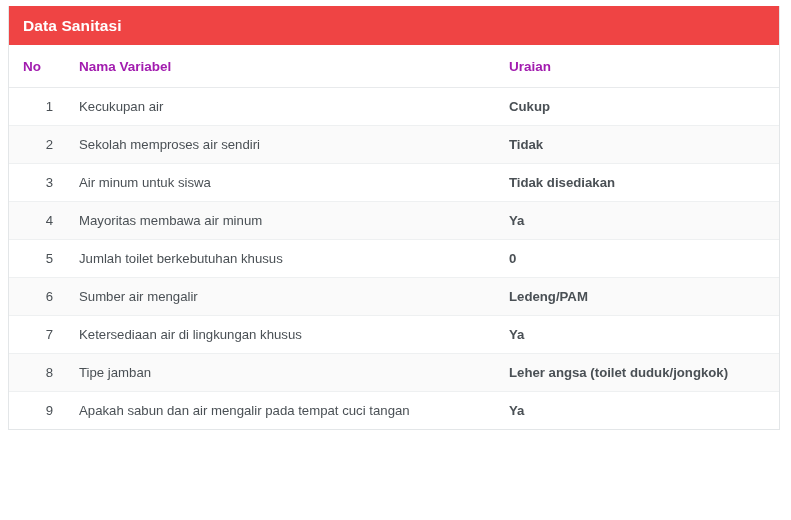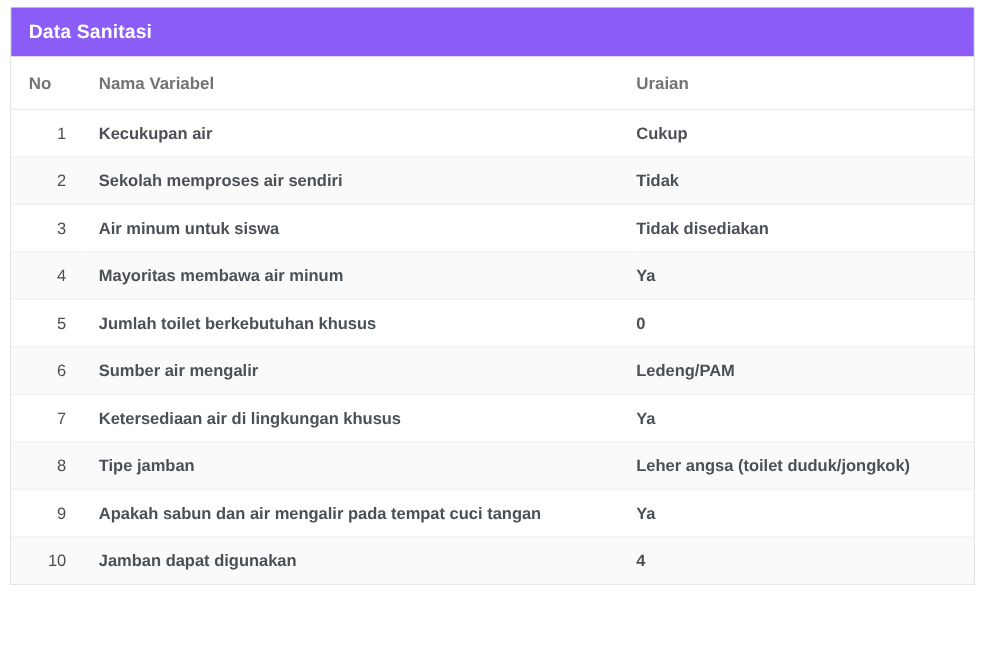--- a/index.html
+++ b/index.html
@@ -17,21 +17,21 @@
     position: absolute;
     left: 8px;
     top: 6px;
     width: 772px;
     background: #ffffff;
     border: 1px solid #e3e6e8;
     border-top: none;
     box-sizing: border-box;
   }
   .panel-header {
-    background: #8b5cf6;
+    background: #ef4444;
     color: #ffffff;
     height: 39px;
     display: flex;
     align-items: center;
     padding-left: 14px;
     box-sizing: border-box;
   }
   .panel-title {
     font-size: 15.5px;
     font-weight: bold;
@@ -39,21 +39,21 @@
   }
   table.data-table {
     width: 100%;
     border-collapse: collapse;
     table-layout: fixed;
   }
   table.data-table th {
     text-align: left;
     font-size: 13.5px;
     font-weight: bold;
-    color: #737373;
+    color: #a21caf;
     padding: 14px 0 13px 0;
     border-bottom: 1px solid #e8eaec;
     vertical-align: middle;
   }
   table.data-table td {
     font-size: 13.2px;
     color: #4a5055;
     padding: 11px 0 11px 0;
     border-bottom: 1px solid #eef0f1;
     vertical-align: middle;
@@ -65,21 +65,20 @@
     box-sizing: border-box;
   }
   th.col-no {
     text-align: left;
     padding-left: 14px !important;
     padding-right: 0 !important;
   }
   .col-nama {
     width: 430px;
     padding-left: 14px !important;
-    font-weight: bold;
   }
   .col-uraian {
     padding-left: 0;
     margin-left: 36px;
   }
   td.col-uraian {
     color: #21a08a;
     font-weight: bold;
   }
   tr.row-even td {
@@ -143,20 +142,15 @@
         <tr class="row-even">
           <td class="col-no">8</td>
           <td class="col-nama">Tipe jamban</td>
           <td class="col-uraian">Leher angsa (toilet duduk/jongkok)</td>
         </tr>
         <tr>
           <td class="col-no">9</td>
           <td class="col-nama">Apakah sabun dan air mengalir pada tempat cuci tangan</td>
           <td class="col-uraian">Ya</td>
         </tr>
-        <tr class="row-even">
-          <td class="col-no">10</td>
-          <td class="col-nama">Jamban dapat digunakan</td>
-          <td class="col-uraian">4</td>
-        </tr>
       </tbody>
   </table>
 </div>
 
 </body></html>

